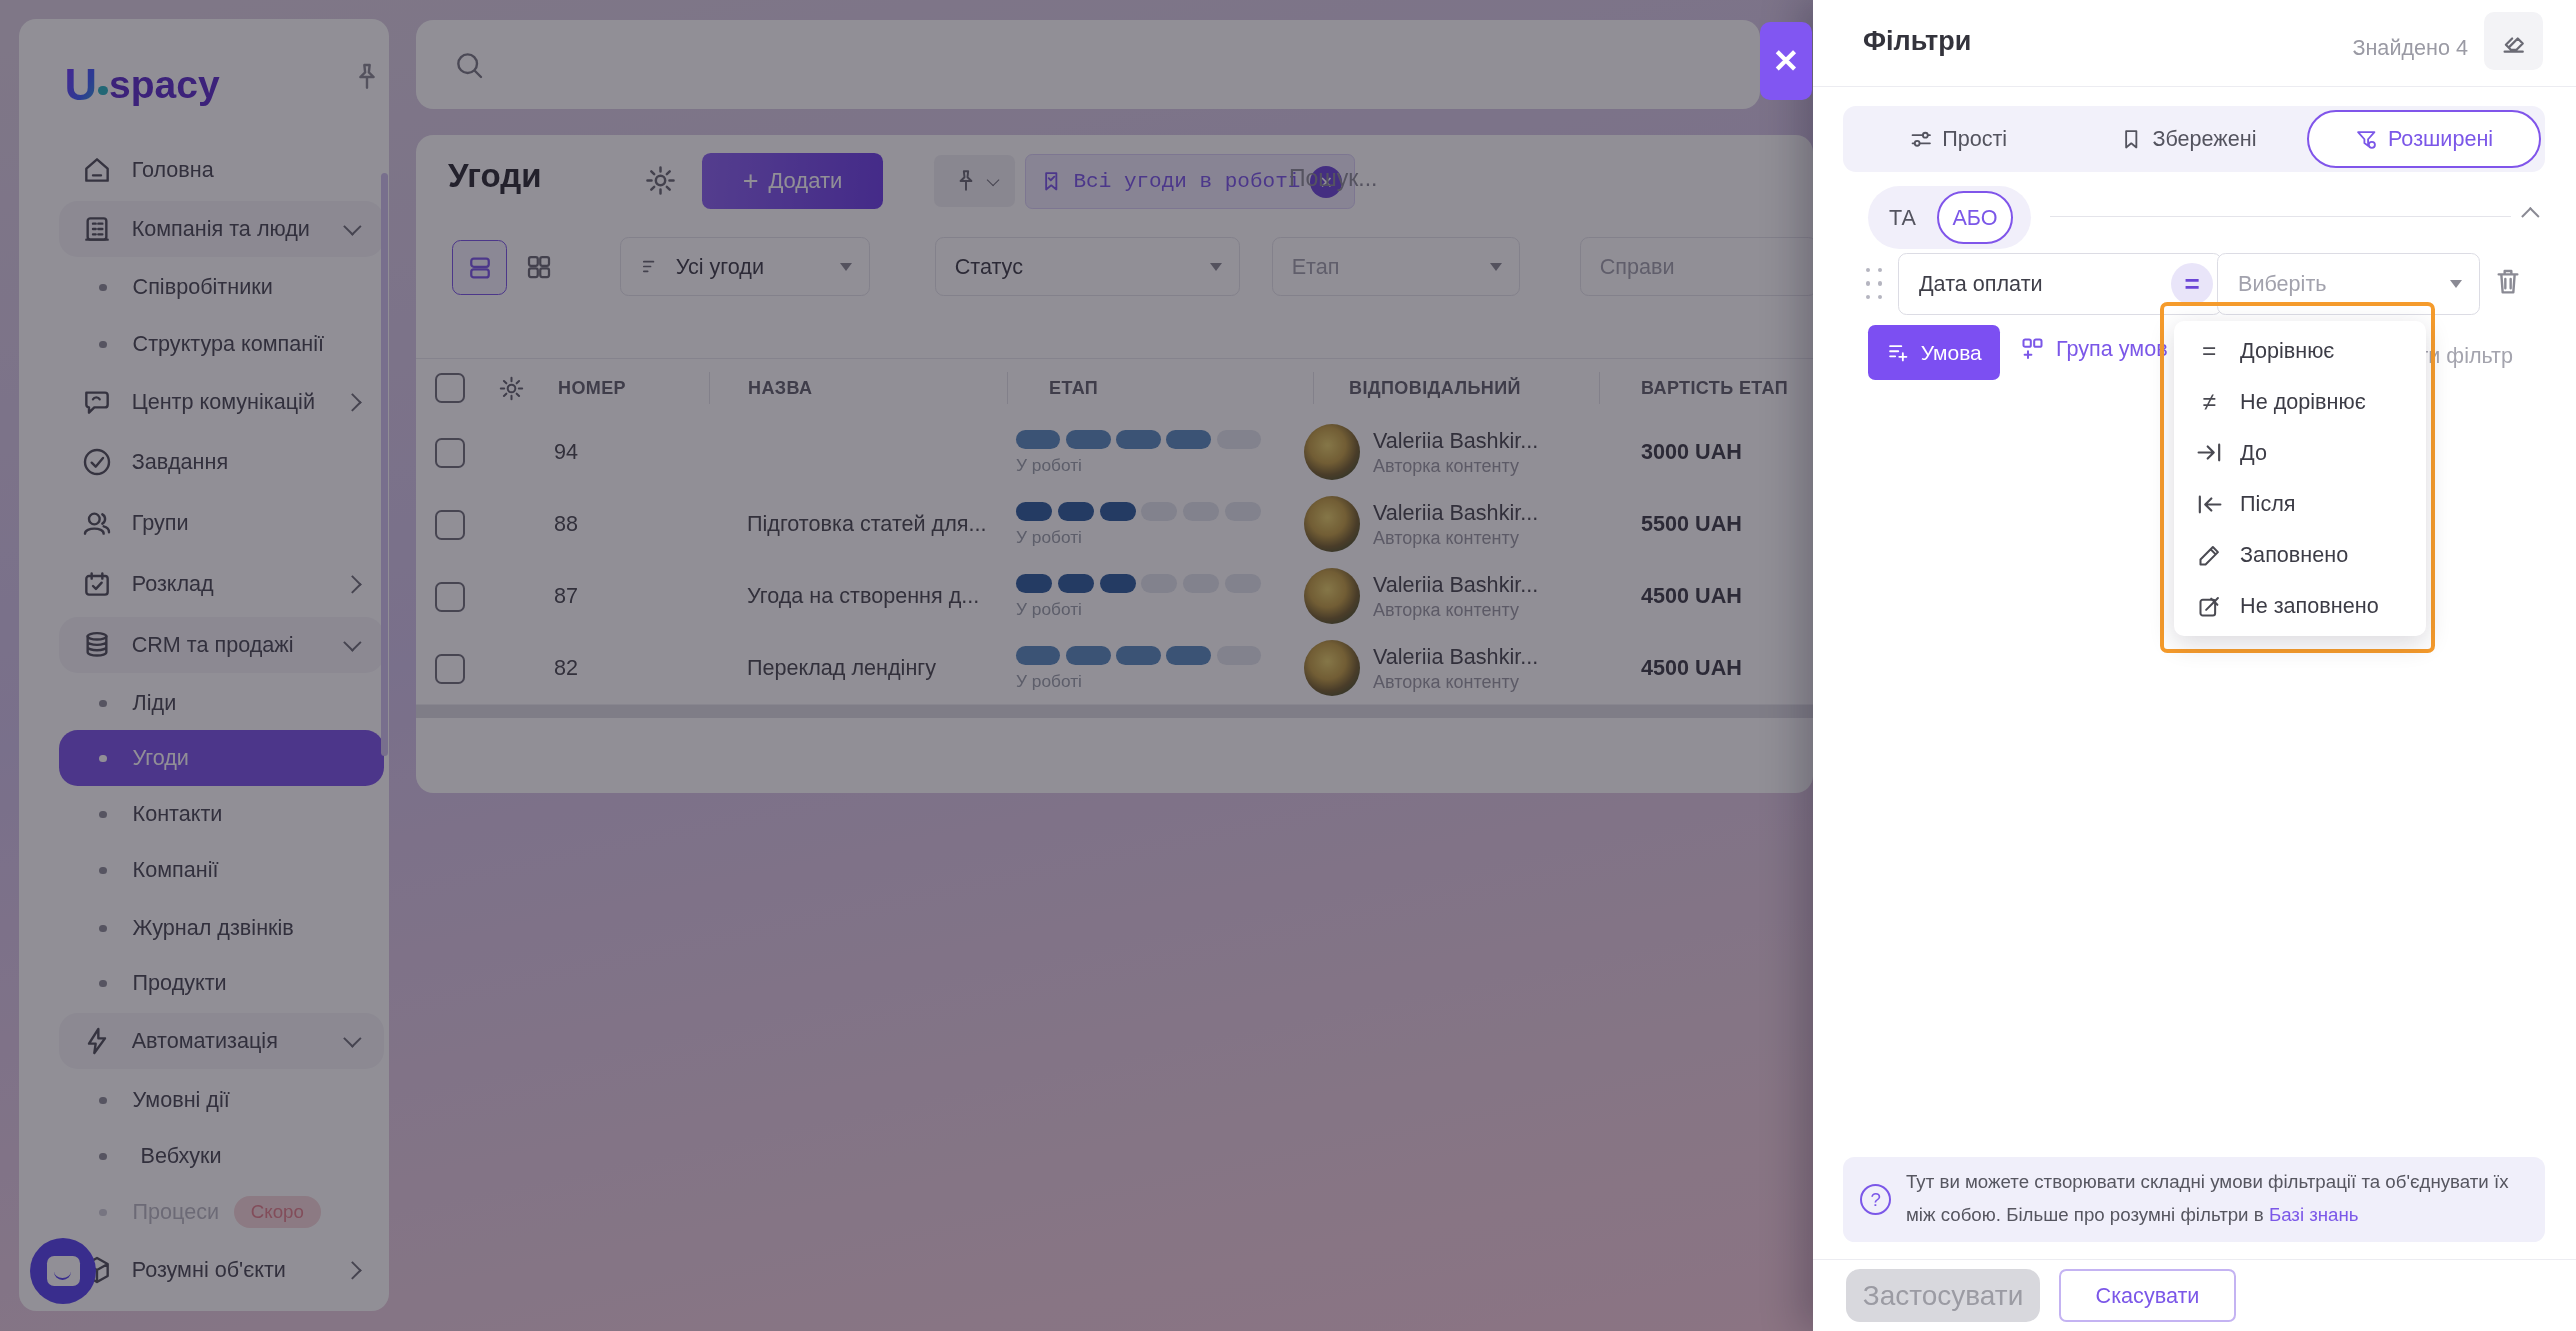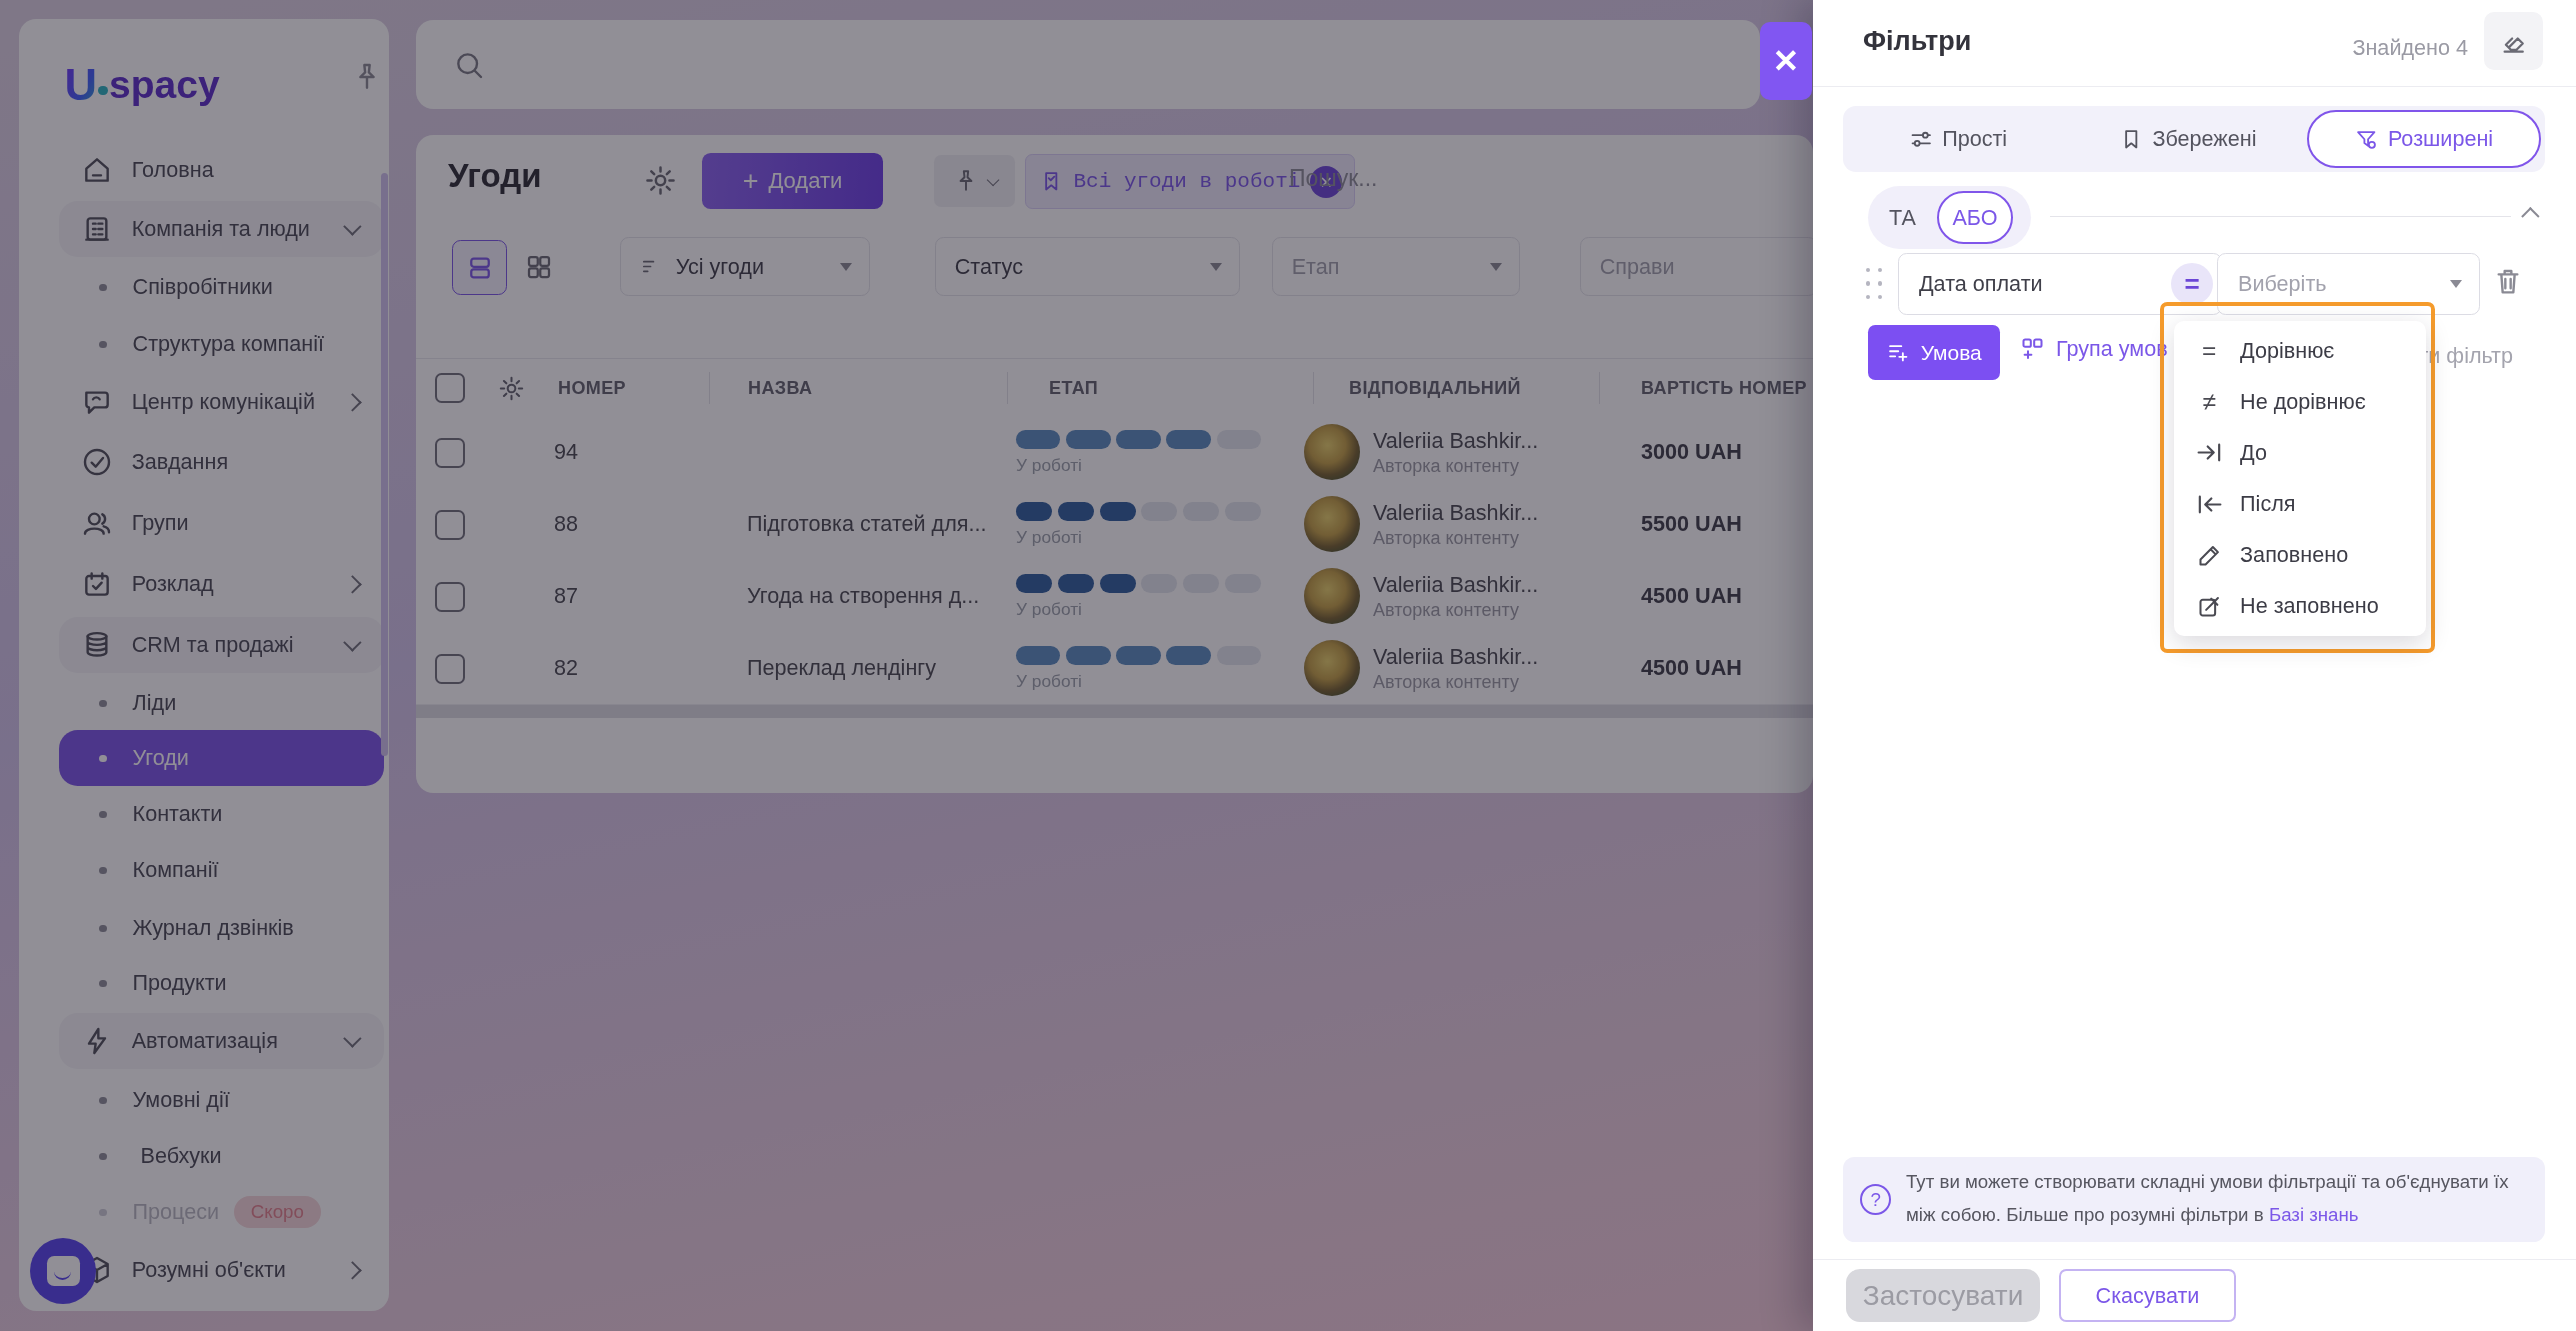--- a/index.html
+++ b/index.html
@@ -402,21 +402,21 @@
         <use href="#i-gear"></use>
       </svg>
     <span class="th" style="left:142px;">НОМЕР</span>
     <span class="vdiv" style="left:293px;"></span>
     <span class="th" style="left:332px;">НАЗВА</span>
     <span class="vdiv" style="left:591px;"></span>
     <span class="th" style="left:633px;">ЕТАП</span>
     <span class="vdiv" style="left:897px;"></span>
     <span class="th" style="left:933px;">ВІДПОВІДАЛЬНИЙ</span>
     <span class="vdiv" style="left:1183px;"></span>
-    <span class="th" style="left:1225px;">ВАРТІСТЬ НОМЕР</span>
+    <span class="th" style="left:1225px;">ВАРТІСТЬ ЕТАП</span>
   </div>
 
   <div class="trow" style="top:416px;">
     <span class="cbx" style="left:19.4px;top:21.6px;"></span>
     <span class="cell" style="left:138px;">94</span>
     <div class="stage-wrap">
         <div class="segbar">
           <span class="seg" style="background: rgb(90, 140, 192);"></span>
           <span class="seg" style="background: rgb(90, 140, 192);"></span>
           <span class="seg" style="background: rgb(90, 140, 192);"></span>

